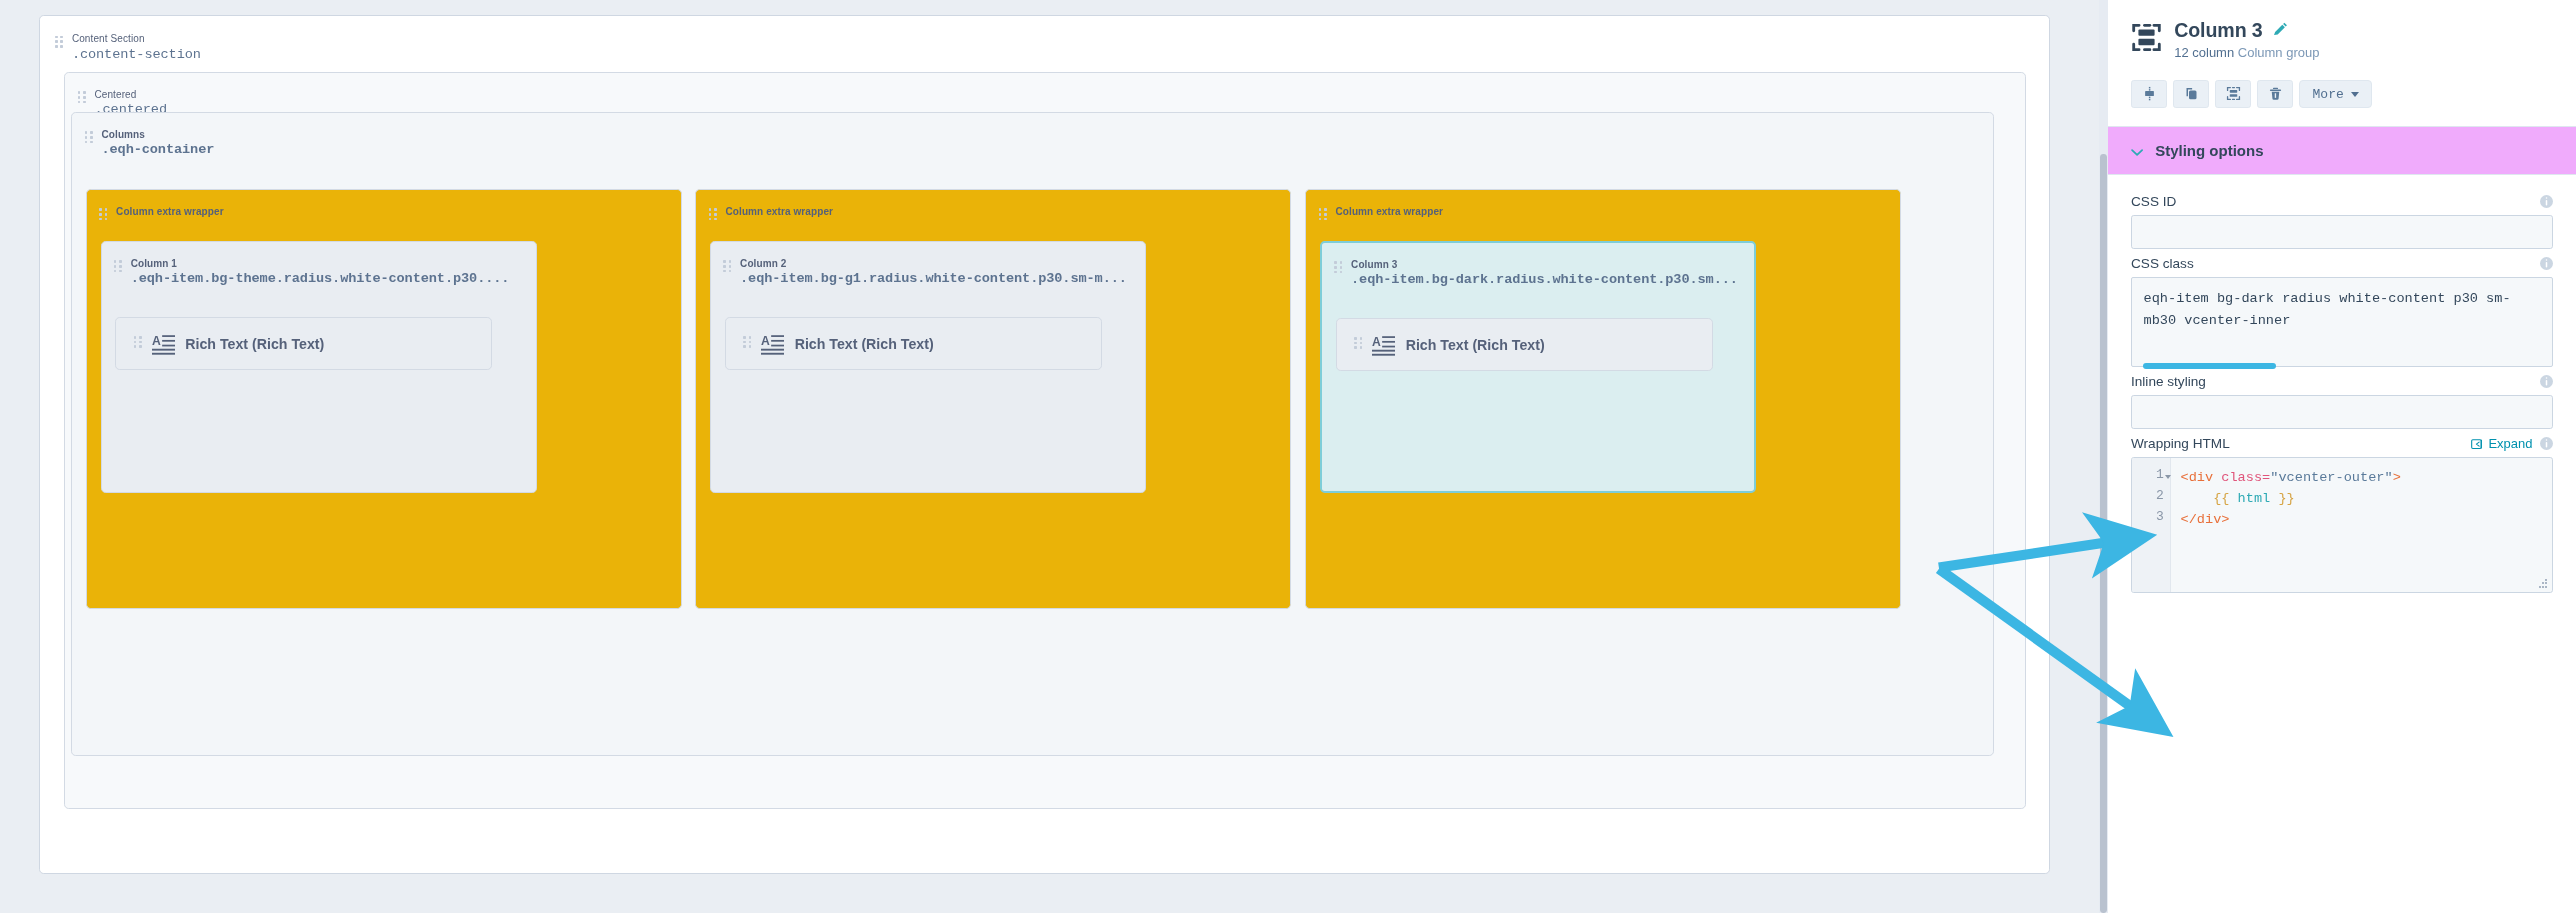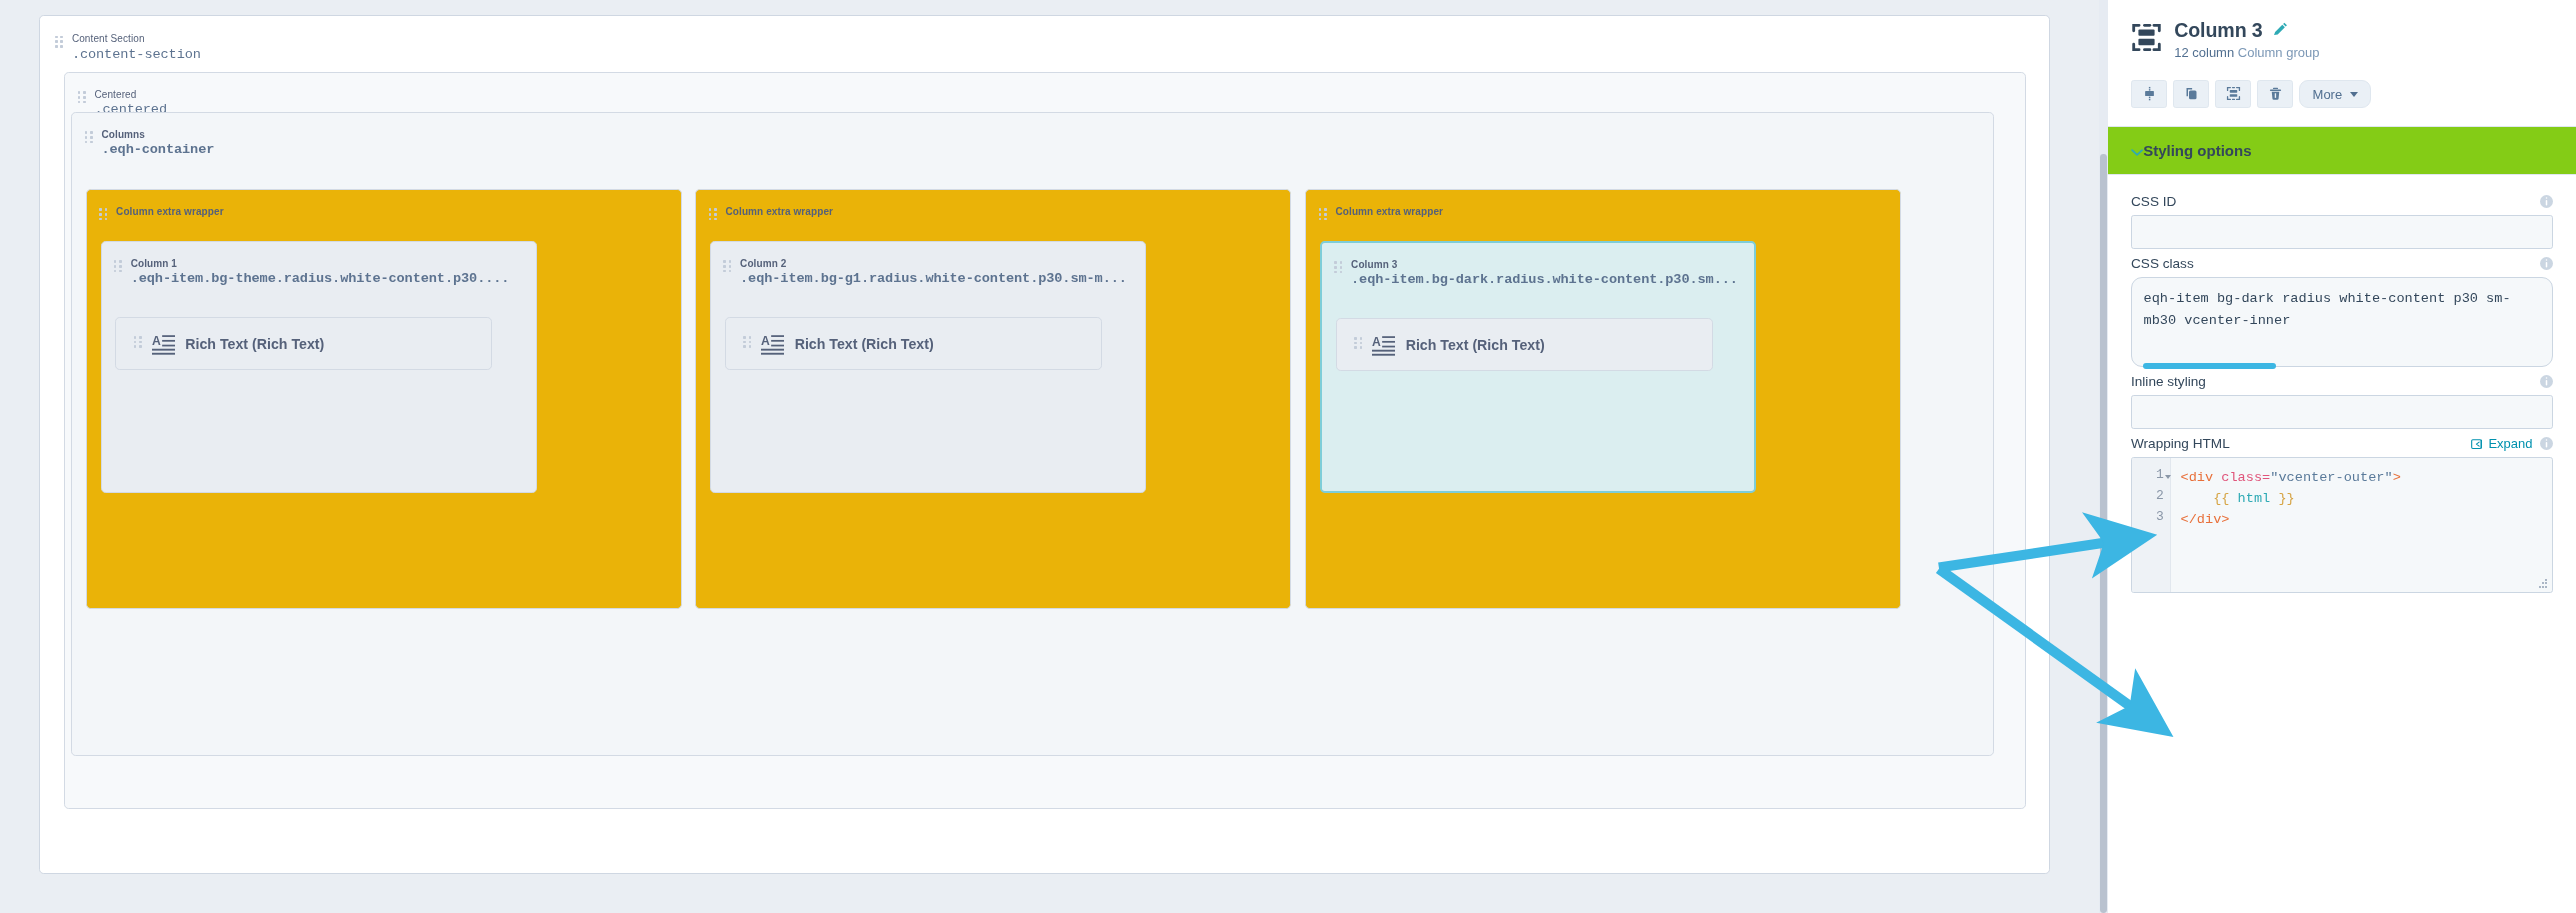--- a/index.html
+++ b/index.html
@@ -137,33 +137,34 @@
     background: #eaf0f6;
     border: 0.7px solid #dfe7ef;
     border-radius: 2.7px;
     display: flex; align-items: center; justify-content: center;
     cursor: pointer;
   }
   .more-btn {
     height: 28.5px; padding: 0 12.2px;
     background: #eaf0f6;
     border: 0.7px solid #dfe7ef;
-    border-radius: 9px;
+    border-radius: 4px;
     display: flex; align-items: center; gap: 7.5px;
     font-size: 13px; color: #516f90;
     cursor: pointer;
+    font-family: Liberation Mono, monospace;
   }
   .caret { width: 0; height: 0; border-left: 4.7px solid transparent; border-right: 4.7px solid transparent; border-top: 5.4px solid #516f90; }
 
   .sect-head {
-    background: #84cc16;
+    background: #f0abfc;
     border-top: 0.7px solid #dfe7ef;
     border-bottom: 0.7px solid #dfe7ef;
     padding: 15px 23px;
-    display: flex; align-items: center; gap: 0;
+    display: flex; align-items: center; gap: 12px;
     cursor: pointer;
   }
   .chev { width: 12.2px; height: 7.5px; flex: 0 0 auto; }
   .sect-title { font-size: 15px; color: #33475b; font-weight: bold; }
 
   .panel-body { padding: 19px 23px 0 23px; background: #fff; flex: 1; }
   .field { margin-bottom: 7px; }
   .field-head {
     display: flex; align-items: center; justify-content: space-between;
     margin-bottom: 6.1px;
@@ -180,21 +181,21 @@
   .inp {
     width: 100%; height: 34px;
     background: #f5f8fa;
     border: 0.7px solid #cbd6e2;
     border-radius: 2.7px;
   }
   .ta {
     width: 100%;
     background: #f5f8fa;
     border: 0.7px solid #cbd6e2;
-    border-radius: 11px;
+    border-radius: 2px;
     padding: 9.5px 11.5px;
     font-family: "Liberation Mono", monospace;
     font-size: 13.6px;
     line-height: 1.62;
     color: #33475b;
     position: relative;
     word-break: break-word;
   }
   .ta-underline {
     position: absolute;

